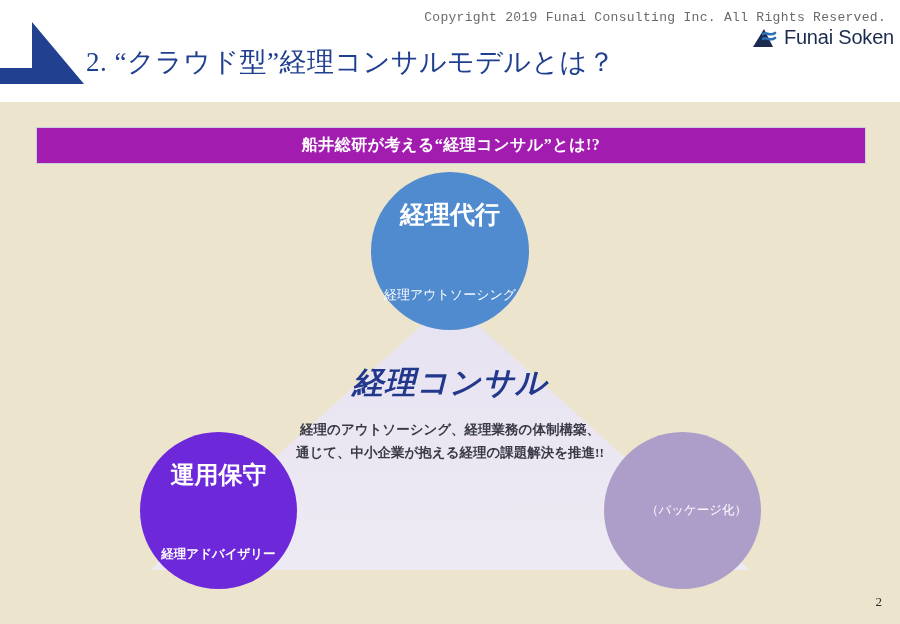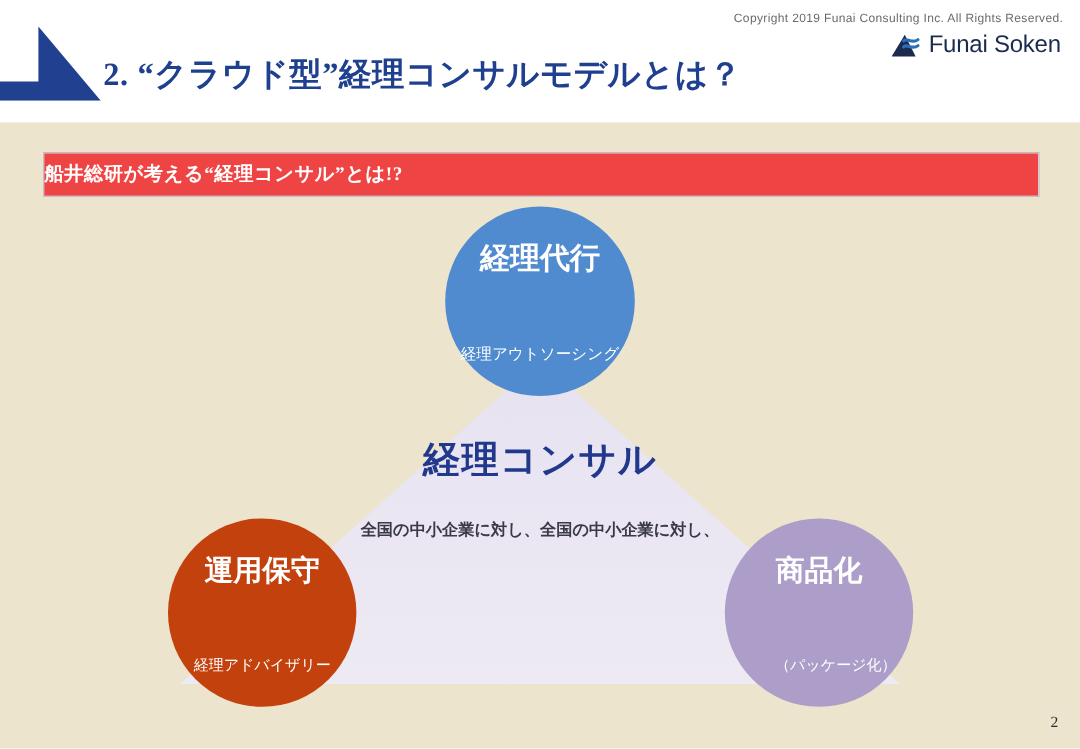--- a/index.html
+++ b/index.html
@@ -32,40 +32,40 @@
     left: 0; top: 22px;
     width: 84px; height: 62px;
   }
 
   .slide-title {
     position: absolute;
     left: 86px;
     top: 44px;
     font-family: "Liberation Serif", "DejaVu Serif", serif;
     font-size: 27px;
-    font-weight: 700;
+    font-weight: 400;
     color: #1f3f8f;
     letter-spacing: 0.5px;
     white-space: nowrap;
   }
 
   .copyright {
     position: absolute;
     right: 14px;
     top: 10px;
-    font-family: Liberation Sans, sans-serif;
-    font-size: 10px;
+    font-family: Liberation Mono, monospace;
+    font-size: 13px;
     color: #6a6a6a;
     letter-spacing: 0.3px;
     white-space: nowrap;
   }
 
   .logo-wrap {
     position: absolute;
-    right: 16px;
+    right: 6px;
     top: 26px;
     display: flex;
     align-items: center;
     gap: 5px;
     justify-content: space-between;
   }
   .logo-mark { display: block; }
   .logo-text {
     font-family: "Liberation Sans", "DejaVu Sans", sans-serif;
     font-size: 20px;
@@ -80,25 +80,26 @@
     left: 0; top: 102px;
     width: 900px; height: 522px;
     background: #ece4cd;
   }
 
   
   .banner {
     position: absolute;
     left: 36px; top: 127px;
     width: 830px; height: 37px;
-    background: #ef4444;
+    background: #a21caf;
     border: 1px solid #c9cde0;
     box-sizing: border-box;
     display: flex;
     align-items: center;
+    justify-content: center;
   }
   .banner-text {
     font-family: "Liberation Serif", "DejaVu Serif", serif;
     font-size: 16px;
     font-weight: 700;
     color: #ffffff;
     letter-spacing: 0.5px;
     white-space: nowrap;
   }
 
@@ -136,25 +137,25 @@
     left: 371px; top: 172px;
     width: 158px; height: 158px;
     background: #4f8bce;
   }
   #circle-top .circle-title { font-size: 25px; margin-bottom: 7px; }
   #circle-top .circle-sub   { font-size: 13px; }
 
   #circle-left {
     left: 140px; top: 432px;
     width: 157px; height: 157px;
-    background: #c2410c;
+    background: #6d28d9;
     justify-content: center;
   }
   #circle-left .circle-title { font-size: 24px; margin-bottom: 7px; }
-  #circle-left .circle-sub   { font-size: 12.5px; }
+  #circle-left .circle-sub   { font-size: 12.5px; font-weight: bold; }
 
   #circle-right {
     left: 604px; top: 432px;
     width: 157px; height: 157px;
     background: #ad9ec9;
   }
   #circle-right .circle-title { font-size: 24px; margin-bottom: 7px; }
   #circle-right .circle-sub   { font-size: 12.5px; margin-left: 28px; }
 
   
@@ -163,22 +164,23 @@
     left: 250px; top: 362px;
     width: 400px;
     text-align: center;
   }
   .center-heading {
     font-family: "Liberation Serif", "DejaVu Serif", serif;
     font-size: 31px;
     font-weight: 700;
     color: #21388c;
     letter-spacing: 1px;
-    margin-bottom: 26px;
-    white-space: nowrap;
+    margin-bottom: 14px;
+    white-space: nowrap;
+    font-style: italic;
   }
   .center-lines {
     font-family: "Liberation Serif", "DejaVu Serif", serif;
     font-size: 13.5px;
     font-weight: 700;
     color: #3a3a46;
     line-height: 1.72;
   }
   .center-lines > div { white-space: nowrap; }
 
@@ -237,26 +239,26 @@
     <div class="circle-title">経理代行</div>
     <div class="circle-sub">経理アウトソーシング</div>
   </div>
 
   <div class="circle" id="circle-left">
     <div class="circle-title">運用保守</div>
     <div class="circle-sub">経理アドバイザリー</div>
   </div>
 
   <div class="circle" id="circle-right">
-    <div class="circle-title">商品化</div>
     <div class="circle-sub">（パッケージ化）</div>
   </div>
 
   <div class="center-block">
     <div class="center-heading">経理コンサル</div>
     <div class="center-lines">
-      <div>全国の中小企業に対し、全国の中小企業に対し、</div>
+      <div>経理のアウトソーシング、経理業務の体制構築、</div>
+      <div>通じて、中小企業が抱える経理の課題解決を推進!!</div>
     </div>
   </div>
 
   <div class="page-number">2</div>
 
 </div>
 
 </body></html>

